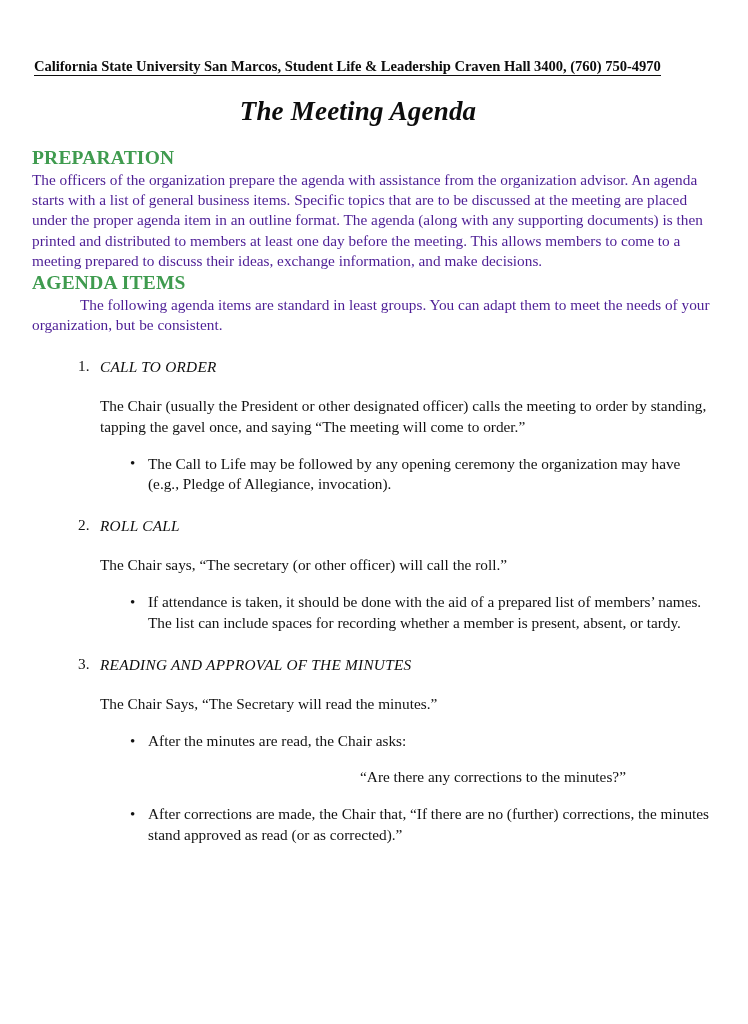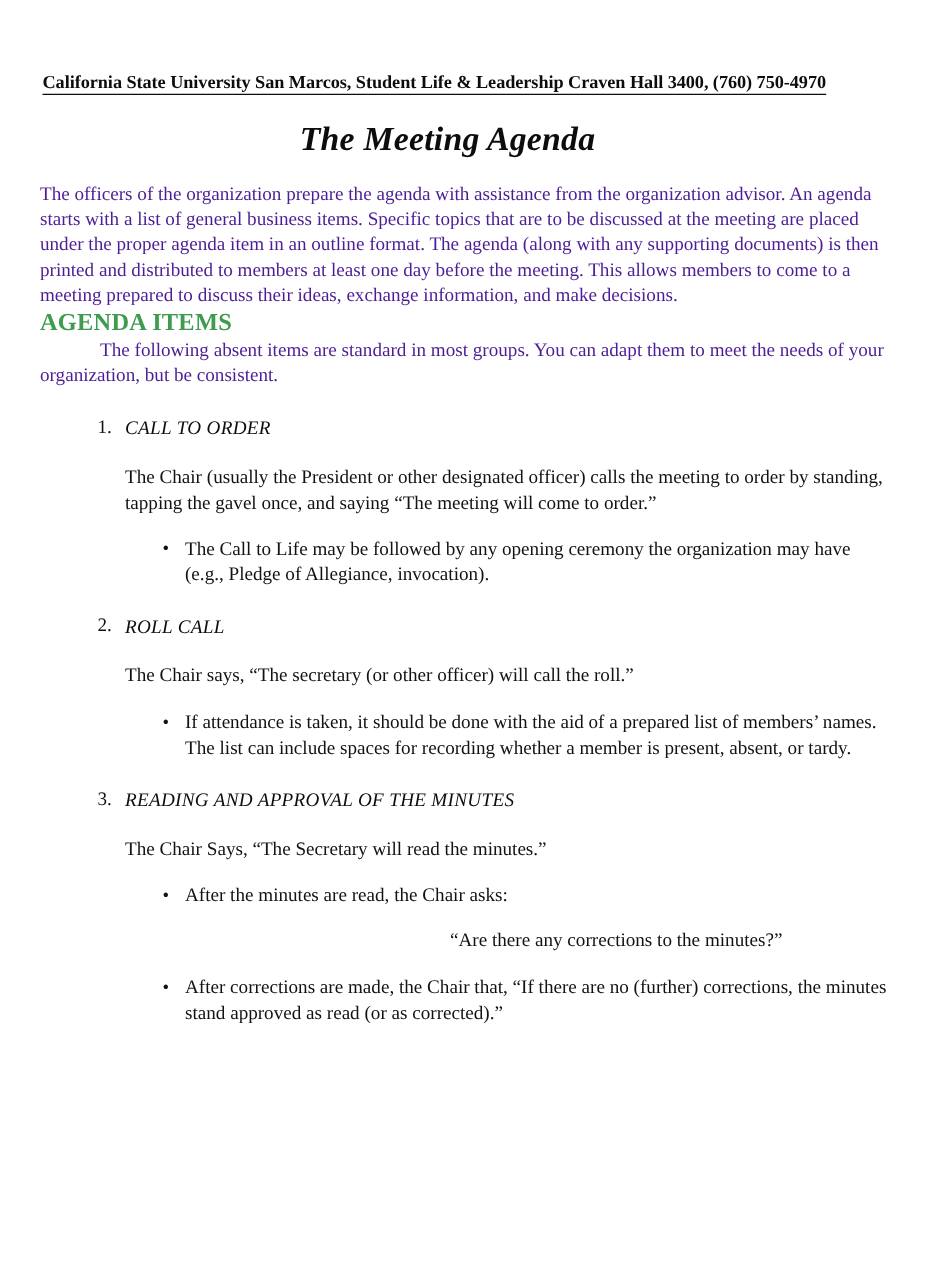--- a/index.html
+++ b/index.html
@@ -178,24 +178,25 @@
 
   <div class="doc-header">
     <span class="hdr-text">California State University San Marcos, Student Life &amp; Leadership  Craven Hall 3400, (760) 750-4970</span>
   </div>
 
   <div class="doc-title">The Meeting Agenda</div>
 
   <div class="content">
 
 
+    <h2 class="section-head sec-prep-head">PREPARATION</h2>
     <p class="body-par prep-par">The officers of the organization prepare the agenda with assistance from the organization advisor.  An agenda starts with a list of general business items.  Specific topics that are to be discussed at the meeting are placed under the proper agenda item in an outline format.  The agenda (along with any supporting documents) is then printed and distributed to members at least one day before the meeting.  This allows members to come to a meeting prepared to discuss their ideas, exchange information, and make decisions.</p>
 
     <h2 class="section-head sec-items-head">AGENDA ITEMS</h2>
-    <p class="body-par items-par">The following absent items are standard in most groups.  You can adapt them to meet the needs of your organization, but be consistent.</p>
+    <p class="body-par items-par">The following agenda items are standard in least groups.  You can adapt them to meet the needs of your organization, but be consistent.</p>
 
     <ol class="agenda-list">
 
       <li class="agenda-item">
         <span class="item-number">1.</span>
         <span class="item-title">CALL TO ORDER</span>
         <div class="item-body">The Chair (usually the President or other designated officer) calls the meeting to order by standing, tapping the gavel once, and saying “The meeting will come to order.”</div>
         <ul class="bullet-list">
           <li class="bullet">
             <span class="bullet-dot">•</span>

